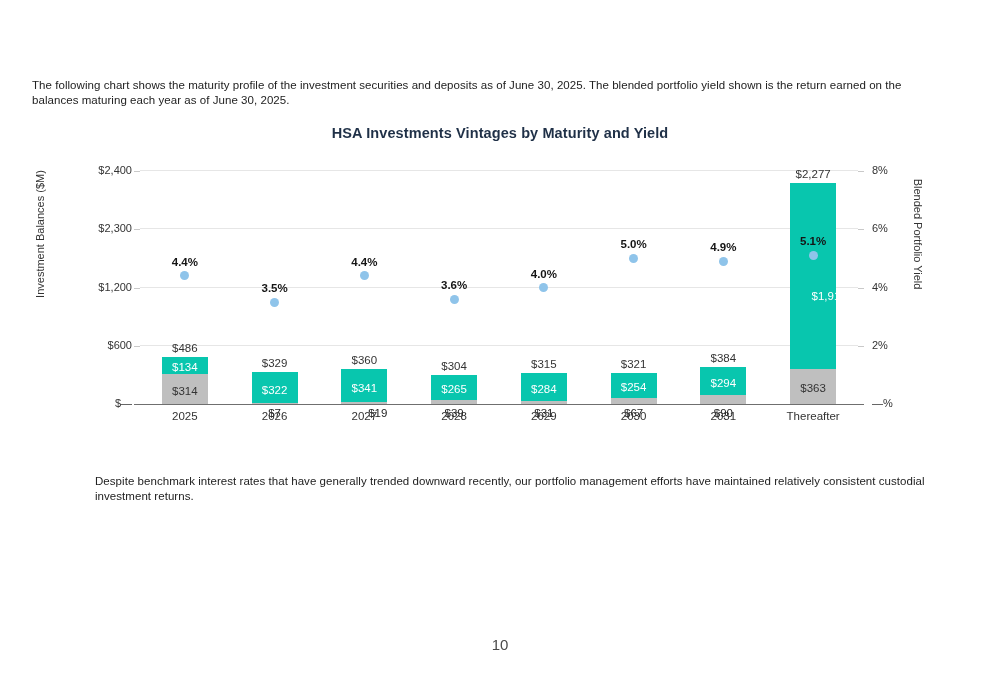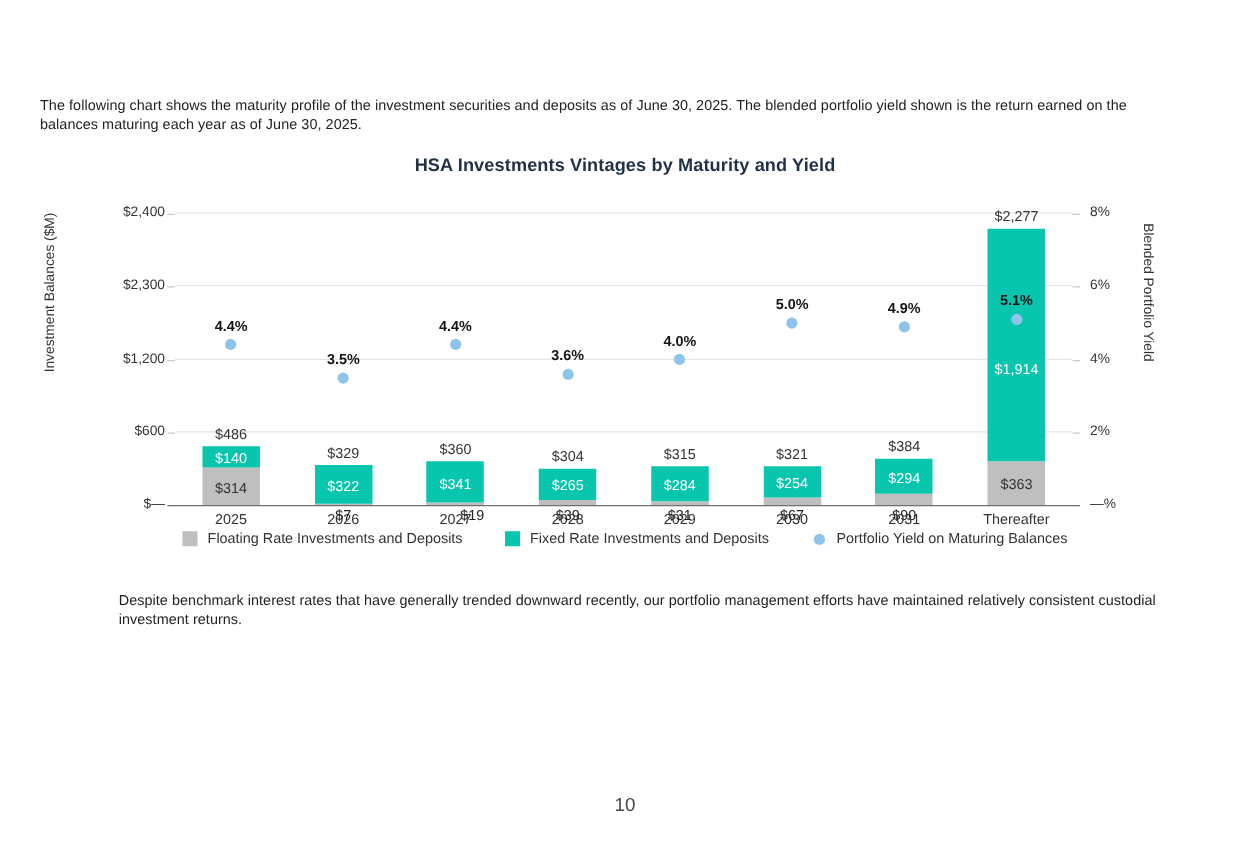--- a/index.html
+++ b/index.html
@@ -271,21 +271,21 @@
         <div class="gridline" style="bottom: 58.25px;"></div>
         <div class="gridline" style="bottom: 116.5px;"></div>
         <div class="gridline" style="bottom: 174.75px;"></div>
         <div class="gridline" style="bottom: 233px;"></div>
       </div>
     <div id="bars-layer">
         <div class="bar-group" style="left: 21.875px;">
           <div class="seg seg-floating" style="height: 30.4842px; bottom: 0px;"></div>
           <div class="seg seg-fixed" style="height: 16.6983px; bottom: 30.4842px;"></div>
           <div class="seg-label seg-label-inside-gray" style="bottom: 7.24208px;">$314</div>
-          <div class="seg-label seg-label-inside-teal" style="bottom: 30.8333px;">$140</div>
+          <div class="seg-label seg-label-inside-teal" style="bottom: 30.8333px;">$134</div>
           <div class="total-label" style="bottom: 50.1825px;">$486</div>
         </div>
         <div class="bar-group" style="left: 111.625px;">
           <div class="seg seg-floating" style="height: 0.679583px; bottom: 0px;"></div>
           <div class="seg seg-fixed" style="height: 31.2608px; bottom: 0.679583px;"></div>
           <div class="seg-label seg-label-below" style="bottom: -15px;">$7</div>
           <div class="seg-label seg-label-inside-teal" style="bottom: 8.31px;">$322</div>
           <div class="total-label" style="bottom: 34.9404px;">$329</div>
         </div>
         <div class="bar-group" style="left: 201.375px;">
@@ -320,21 +320,21 @@
           <div class="seg seg-floating" style="height: 8.7375px; bottom: 0px;"></div>
           <div class="seg seg-fixed" style="height: 28.5425px; bottom: 8.7375px;"></div>
           <div class="seg-label seg-label-below" style="bottom: -15px;">$90</div>
           <div class="seg-label seg-label-inside-teal" style="bottom: 15.0087px;">$294</div>
           <div class="total-label" style="bottom: 40.28px;">$384</div>
         </div>
         <div class="bar-group" style="left: 650.125px;">
           <div class="seg seg-floating" style="height: 35.2413px; bottom: 0px;"></div>
           <div class="seg seg-fixed" style="height: 185.817px; bottom: 35.2413px;"></div>
           <div class="seg-label seg-label-inside-gray" style="bottom: 9.62063px;">$363</div>
-          <div class="seg-label seg-label-inside-teal" style="bottom: 102.136px;">$1,914</div>
+          <div class="seg-label seg-label-inside-teal" style="bottom: 102.136px; padding-left: 16px;">$1,914</div>
           <div class="total-label" style="bottom: 224.059px;">$2,277</div>
         </div>
       </div>
     <div id="yield-layer">
         <div class="yield-dot" style="left: 40.375px; bottom: 123.65px;"></div>
         <div class="yield-label" style="left: 9.875px; bottom: 136.15px;">4.4%</div>
         <div class="yield-dot" style="left: 130.125px; bottom: 97.4375px;"></div>
         <div class="yield-label" style="left: 99.625px; bottom: 109.938px;">3.5%</div>
         <div class="yield-dot" style="left: 219.875px; bottom: 123.65px;"></div>
         <div class="yield-label" style="left: 189.375px; bottom: 136.15px;">4.4%</div>
@@ -356,31 +356,17 @@
       <div class="xtick" style="left: 139.875px; top: 292px;">2025</div>
       <div class="xtick" style="left: 229.625px; top: 292px;">2026</div>
       <div class="xtick" style="left: 319.375px; top: 292px;">2027</div>
       <div class="xtick" style="left: 409.125px; top: 292px;">2028</div>
       <div class="xtick" style="left: 498.875px; top: 292px;">2029</div>
       <div class="xtick" style="left: 588.625px; top: 292px;">2030</div>
       <div class="xtick" style="left: 678.375px; top: 292px;">2031</div>
       <div class="xtick" style="left: 768.125px; top: 292px;">Thereafter</div>
     </div>
 
-  <div id="chart-legend">
-    <div class="legend-item">
-      <span class="swatch-square swatch-floating"></span>
-      <span>Floating Rate Investments and Deposits</span>
-    </div>
-    <div class="legend-item">
-      <span class="swatch-square swatch-fixed"></span>
-      <span>Fixed Rate Investments and Deposits</span>
-    </div>
-    <div class="legend-item">
-      <span class="swatch-dot"></span>
-      <span>Portfolio Yield on Maturing Balances</span>
-    </div>
-  </div>
 </div>
 
 <p class="para" id="outro-paragraph">Despite benchmark interest rates that have generally trended downward recently, our portfolio management efforts have maintained relatively consistent custodial investment returns.</p>
 
 <div id="page-number">10</div>
 
 </body></html>

